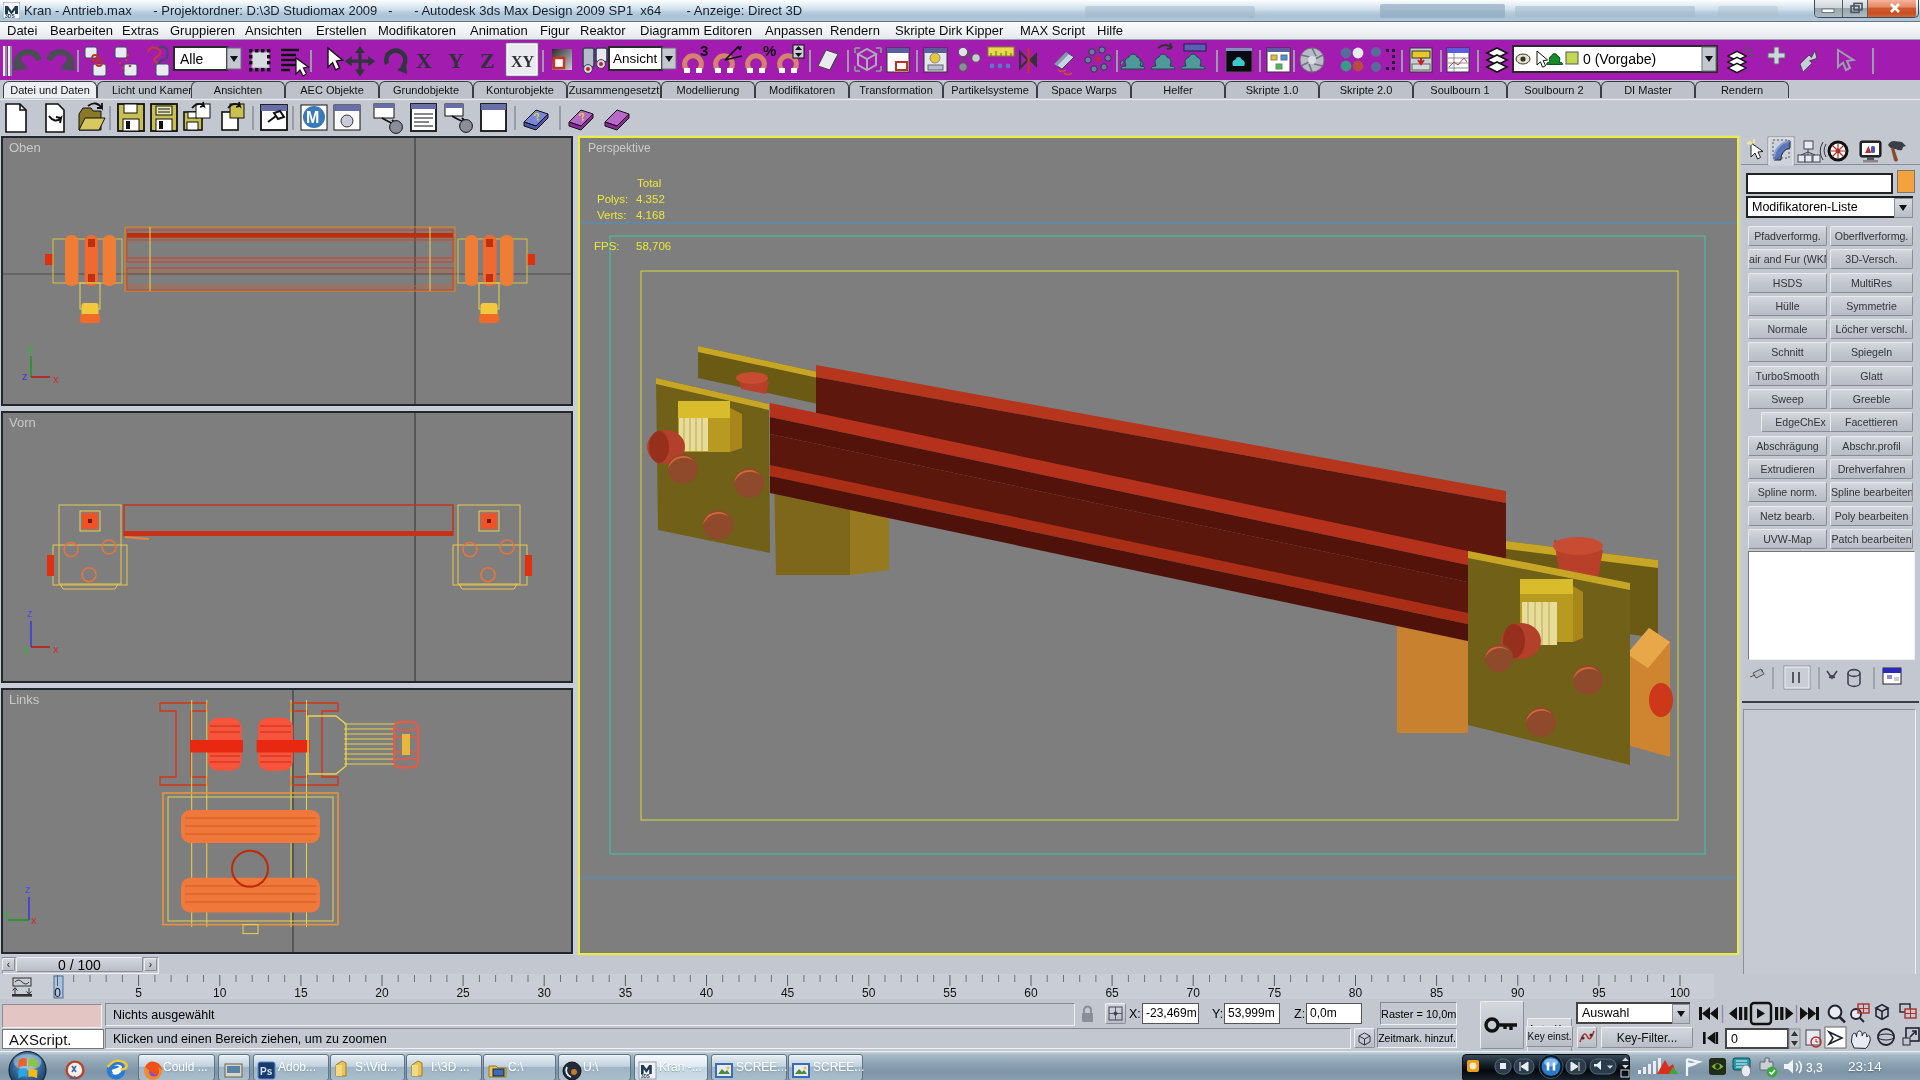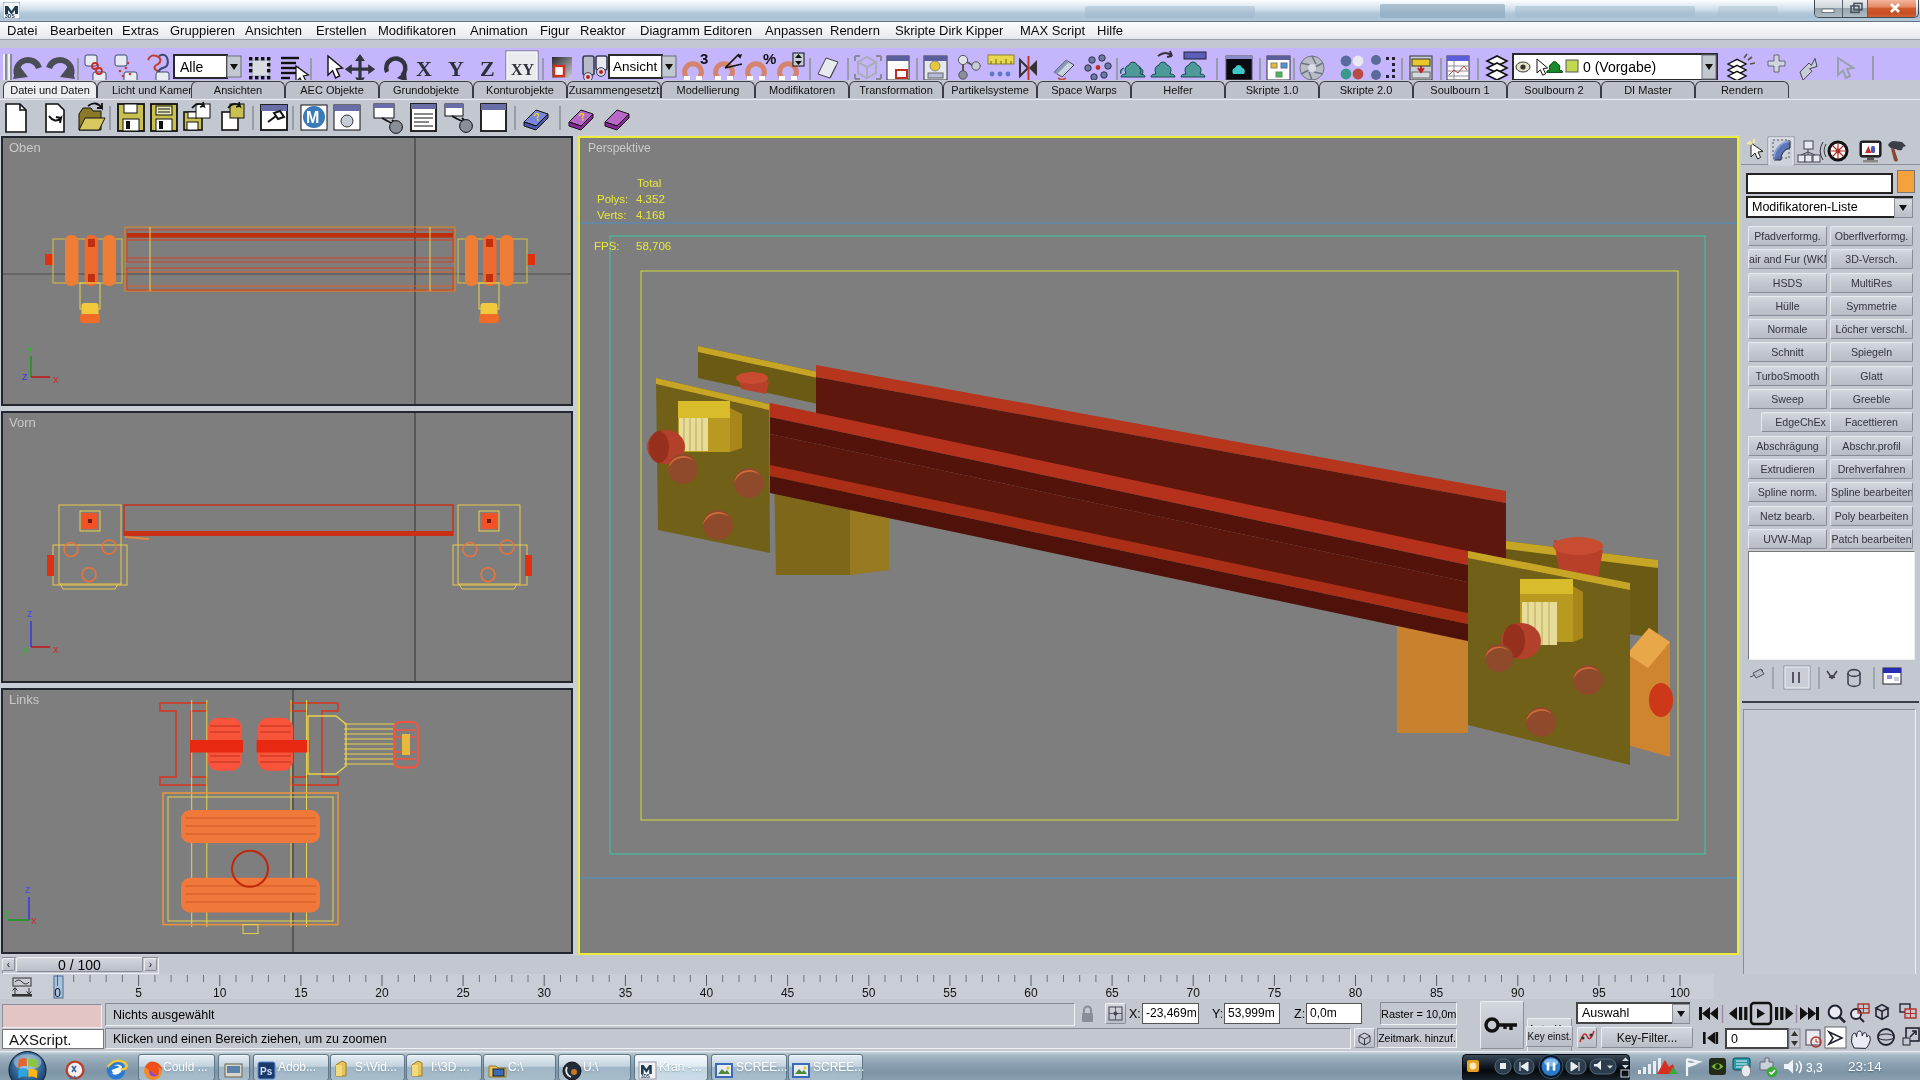--- a/index.html
+++ b/index.html
@@ -17,21 +17,21 @@
 .wbtn{height:100%;box-sizing:border-box;}
 #wmin{width:28px;background:linear-gradient(180deg,#e8ecef 0%,#cfd6da 45%,#97a6ae 50%,#aebbc2 100%);border-right:1px solid #55606a;}
 #wmax{width:25px;background:linear-gradient(180deg,#e8ecef 0%,#cfd6da 45%,#97a6ae 50%,#aebbc2 100%);border-right:1px solid #55606a;}
 #wclose{width:48px;background:linear-gradient(180deg,#f3b49e 0%,#e78a66 40%,#cf5a2e 50%,#c74e22 78%,#d3653c 100%);}
 
 #menubar{left:0;top:22px;width:1920px;height:17px;
   background:linear-gradient(180deg,#fafbfd 0%,#eff1f5 60%,#e4e7ec 100%);
   border-bottom:1px solid #9aa0aa;font-size:13px;color:#0a0a0a;padding-left:36px;}
 .mitem{position:absolute;top:1px;}
 
-#toolbar1{left:0;top:48px;width:1920px;height:40px;background:#c4b5fd;}
+#toolbar1{left:0;top:40px;width:1920px;height:40px;background:#a21caf;}
 #tabrow{left:0;top:80px;width:1920px;height:19px;background:#c3c7cf;}
 .tab{position:absolute;top:1px;height:17px;background:#bdc1c9;border:1px solid #3c3c44;border-bottom:none;
   border-radius:6px 6px 0 0;font-size:11px;color:#111;text-align:center;line-height:16px;box-sizing:border-box;white-space:nowrap;overflow:hidden;}
 .tab.active{background:#eceef2;z-index:2;}
 #toolbar2{left:0;top:99px;width:1920px;height:36px;background:#c3c7cf;border-top:1px solid #e9ebef;}
 
 #vparea{left:0;top:135px;width:1920px;height:945px;background:#c9cdd5;}
 .vp{position:absolute;background:#7e7e7e;border:2px solid #23262e;box-sizing:border-box;}
 .vplabel{position:absolute;left:6px;top:2px;font-size:13px;color:#c9c9c9;}
 
@@ -58,20 +58,21 @@
 .tbtn .lbl{position:absolute;left:24px;top:5px;color:#fff;text-shadow:0 1px 2px #4a617553;}
 </style>
 </head>
 <body>
 <div id="stage">
   <div class="abs" id="titlebar"></div>
   <div class="abs" style="left:1085px;top:6px;width:170px;height:12px;background:#9fb6c9;opacity:0.5;border-radius:3px"></div>
   <div class="abs" style="left:1380px;top:4px;width:125px;height:14px;background:#8ca7bd;opacity:0.65;border-radius:2px"></div>
   <div class="abs" style="left:1515px;top:6px;width:180px;height:11px;background:#a3b9cb;opacity:0.55;border-radius:2px"></div>
   <div class="abs" style="left:1718px;top:6px;width:60px;height:11px;background:#a9becd;opacity:0.45;border-radius:2px"></div>
+  <div class="abs" id="title-text">Kran - Antrieb.max&nbsp;&nbsp;&nbsp;&nbsp;&nbsp;&nbsp;- Projektordner: D:\3D Studiomax 2009&nbsp;&nbsp;&nbsp;-&nbsp;&nbsp;&nbsp;&nbsp;&nbsp;&nbsp;- Autodesk 3ds Max Design 2009 SP1  x64&nbsp;&nbsp;&nbsp;&nbsp;&nbsp;&nbsp;&nbsp;- Anzeige: Direct 3D</div>
   <svg class="abs" style="left:3px;top:2px" width="17" height="17">
     <rect x="0" y="0" width="17" height="17" rx="2" fill="#f4f6f8" stroke="#8899aa" stroke-width="1"></rect>
     <path d="M2 12 L2 4 L5 4 L8.5 9 L12 4 L15 4 L15 12 L12 12 L12 8 L8.5 12.5 L5 8 L5 12 Z" fill="#1d3a52"></path>
     <text x="2" y="16" font-size="5" font-weight="bold" fill="#1d3a52">3DS</text>
   </svg>
   <div class="abs" id="winbtns">
       <div class="wbtn" id="wmin"></div>
       <div class="wbtn" id="wmax"></div>
       <div class="wbtn" id="wclose"></div>
     </div>

